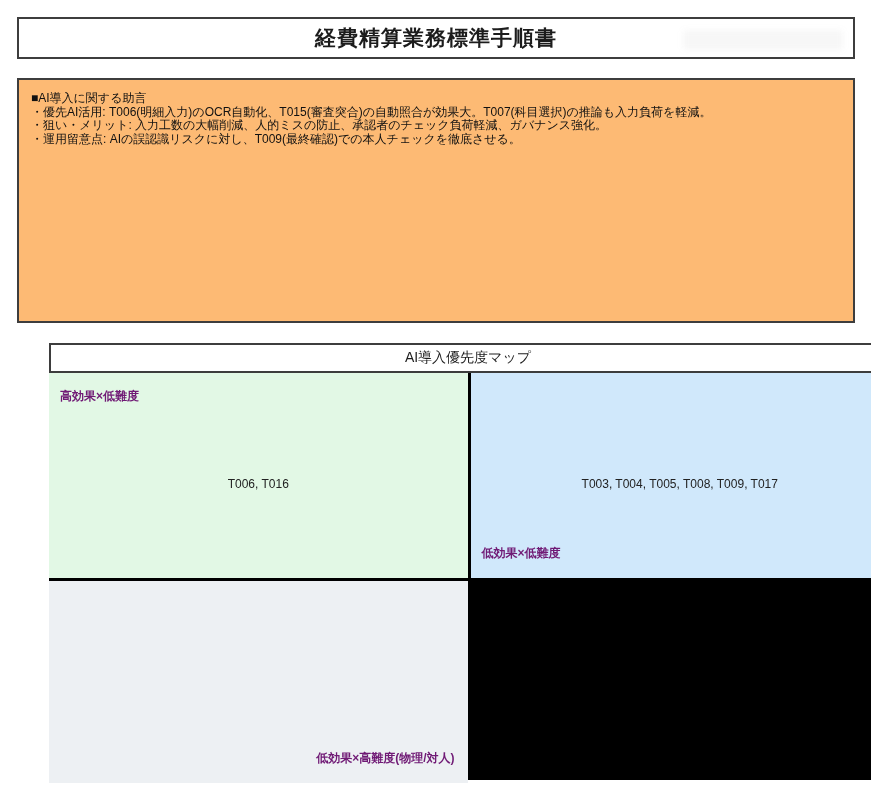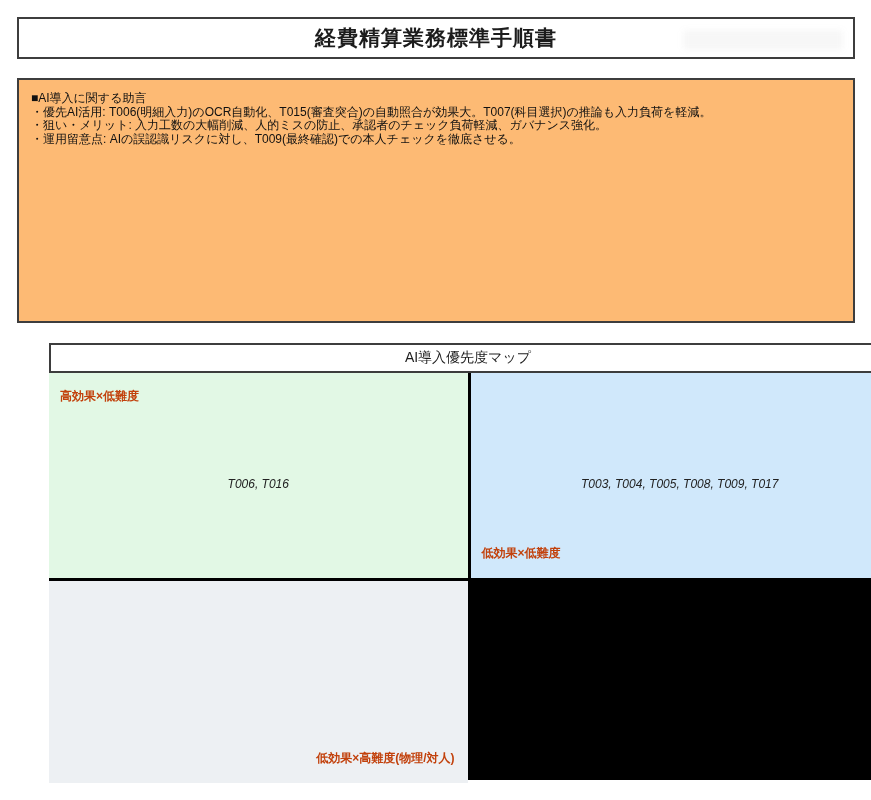--- a/index.html
+++ b/index.html
@@ -88,35 +88,34 @@
   .quadrant {
     position: relative;
     display: flex;
     align-items: center;
     justify-content: center;
   }
   .corner-label {
     position: absolute;
     font-size: 12px;
     font-weight: 700;
-    color: #c2410c;
+    color: #701a75;
     white-space: nowrap;
   }
   .corner-label.pos-tl { top: 15px; left: 11px; }
   .corner-label.pos-tr { top: 15px; right: 13px; }
   .corner-label.pos-bl { bottom: 16px; left: 11px; text-align: right; }
   .corner-label.pos-br { bottom: 16px; right: 13px; }
   .quad-items {
     font-size: 12px;
     color: #222222;
     text-align: center;
     white-space: pre-line;
     line-height: 1.4;
     transform: translateY(9px);
-    font-style: italic;
   }
 </style>
 </head>
 <body>
 
 <div class="page">
 
   <div class="title-box">
     <span class="title-text">経費精算業務標準手順書</span>
     <div class="watermark"></div>

